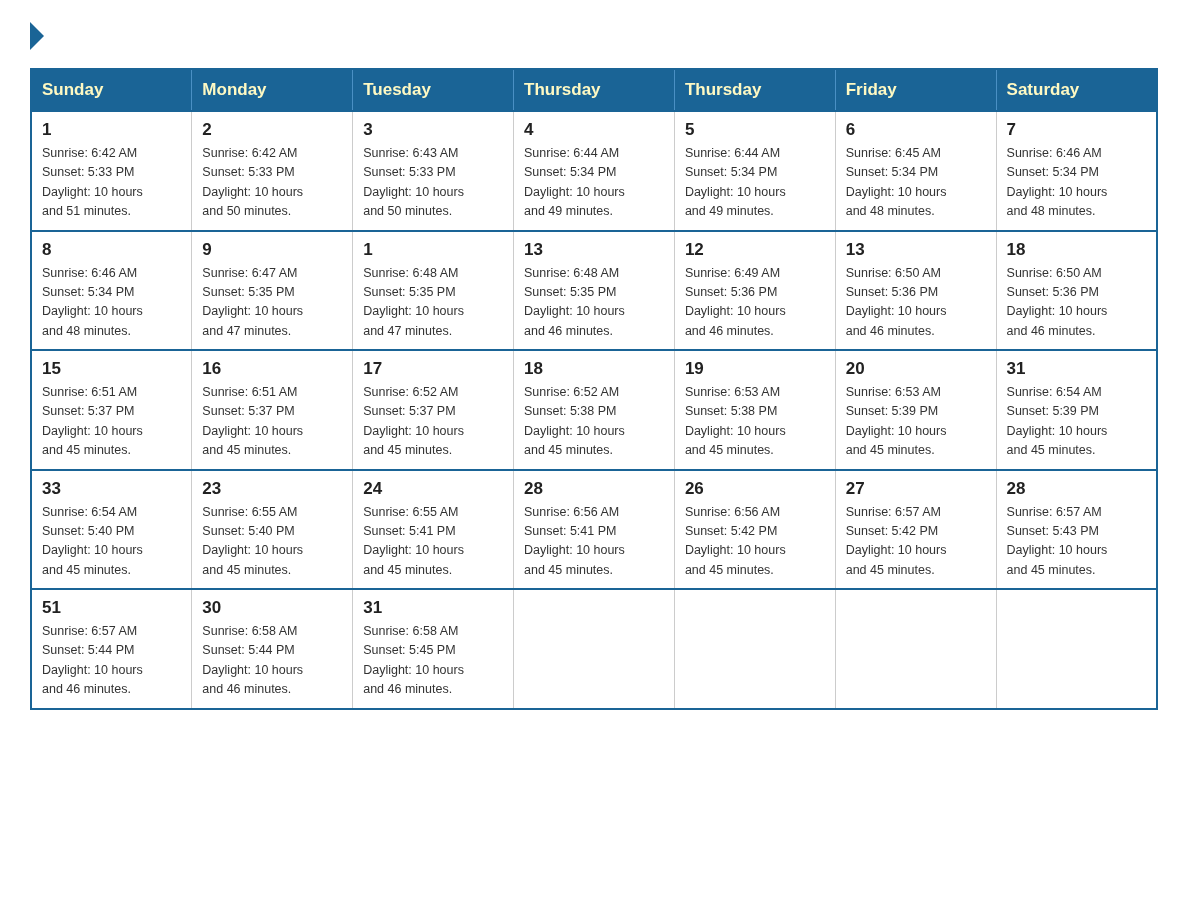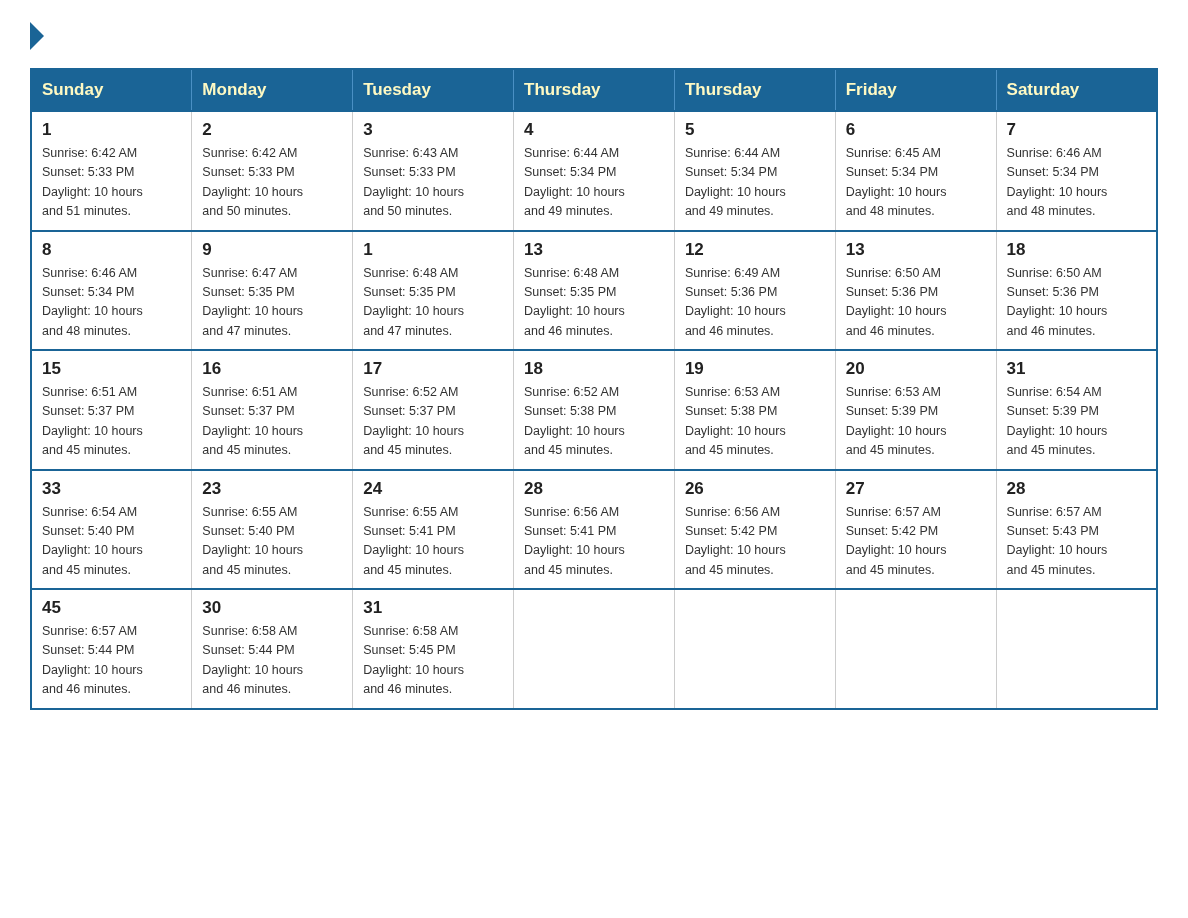--- a/index.html
+++ b/index.html
@@ -252,21 +252,21 @@
         <span class="day-num">27</span>
         <span class="day-info">Sunrise: 6:57 AM<br>Sunset: 5:42 PM<br>Daylight: 10 hours<br>and 45 minutes.</span>
       </td>
         <td>
         <span class="day-num">28</span>
         <span class="day-info">Sunrise: 6:57 AM<br>Sunset: 5:43 PM<br>Daylight: 10 hours<br>and 45 minutes.</span>
       </td>
       </tr>
       <tr>
         <td>
-        <span class="day-num">45</span>
+        <span class="day-num">51</span>
         <span class="day-info">Sunrise: 6:57 AM<br>Sunset: 5:44 PM<br>Daylight: 10 hours<br>and 46 minutes.</span>
       </td>
         <td>
         <span class="day-num">30</span>
         <span class="day-info">Sunrise: 6:58 AM<br>Sunset: 5:44 PM<br>Daylight: 10 hours<br>and 46 minutes.</span>
       </td>
         <td>
         <span class="day-num">31</span>
         <span class="day-info">Sunrise: 6:58 AM<br>Sunset: 5:45 PM<br>Daylight: 10 hours<br>and 46 minutes.</span>
       </td>

